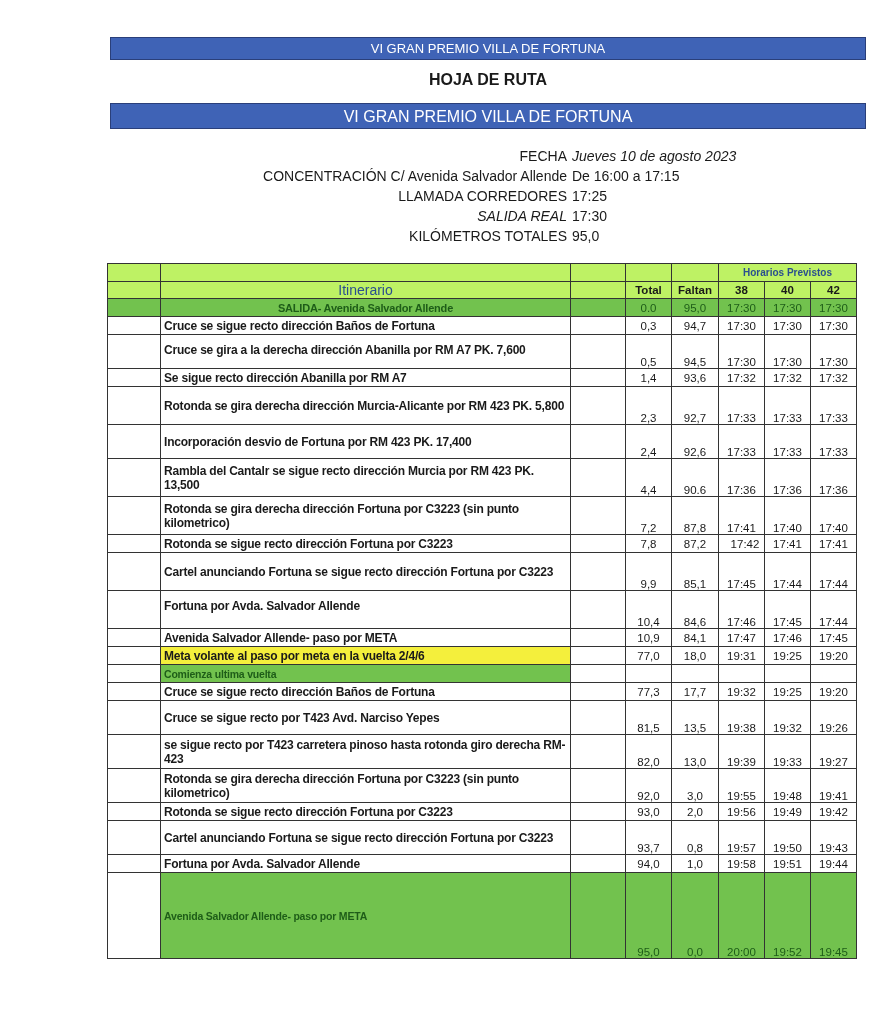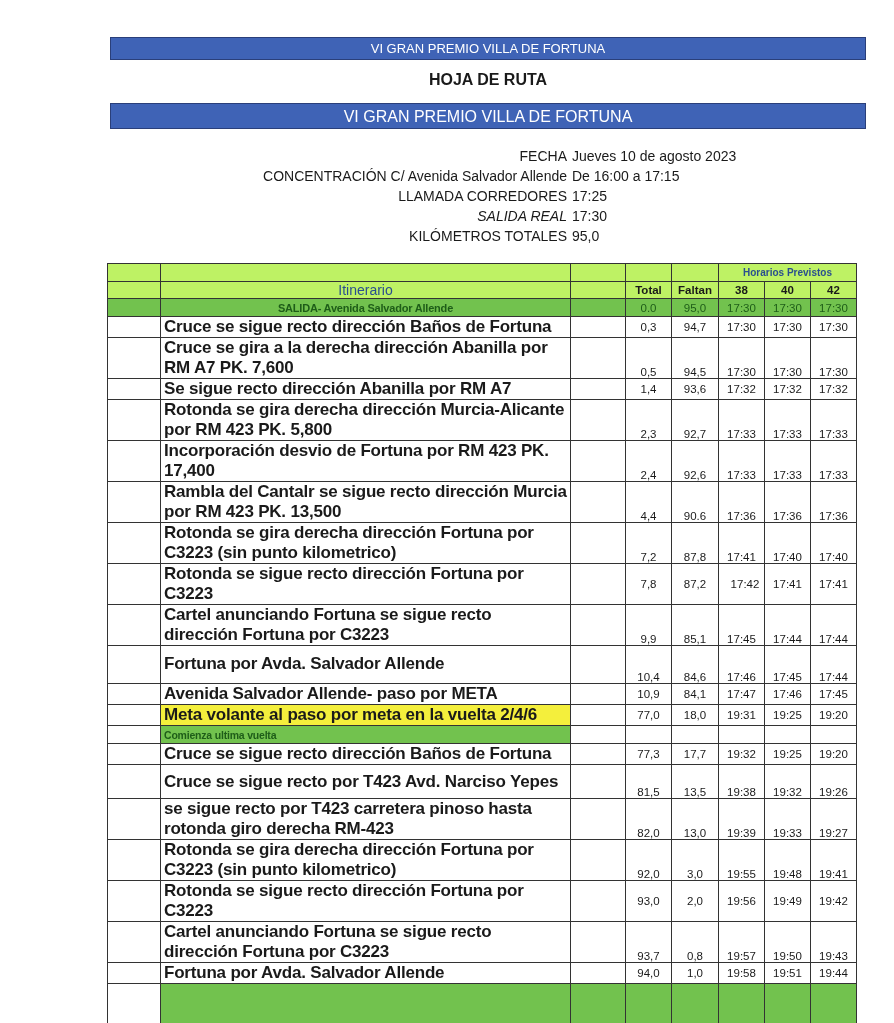--- a/index.html
+++ b/index.html
@@ -12,38 +12,38 @@
   #doc-title { position: absolute; top: 66px; left: 110px; width: 756px; text-align: center;
                font-size: 16px; font-weight: bold; line-height: 28px; }
   .info-row { position: absolute; left: 150px; width: 700px; font-size: 14px; line-height: 20px; white-space: nowrap; }
   .info-row .lbl { position: absolute; right: calc(700px - 417px); text-align: right; }
   .info-row .val { position: absolute; left: 422px; }
 
   table { position: absolute; top: 263px; left: 107px; border-collapse: collapse;
           table-layout: fixed; font-family: "Liberation Sans Narrow", "Liberation Sans", sans-serif; }
   td { border: 1.5px solid #333; font-size: 11.5px; padding: 0 3px; box-sizing: border-box;
        vertical-align: bottom; }
-  td.it { font-weight: bold; vertical-align: middle; font-size: 17px; letter-spacing: -0.2px; }
+  td.it { font-weight: bold; vertical-align: middle; font-size: 12px; letter-spacing: -0.2px; }
   td.num { text-align: center; }
   tr.hdr td { background: #bef264; color: #2a4f8f; font-weight: bold; text-align: center; vertical-align: middle; }
   .green { background: #72c24e; }
   .greentxt { color: #1e5d18; }
   .yellow { background: #f4ef3c; }
 </style>
 </head>
 <body>
 
 <div id="banner1" class="banner">VI GRAN PREMIO VILLA DE FORTUNA</div>
 <div id="doc-title">HOJA DE RUTA</div>
 <div id="banner2" class="banner">VI GRAN PREMIO VILLA DE FORTUNA</div>
 
 <div>
   <div class="info-row" style="top:146px">
     <span class="lbl">FECHA</span>
-    <span class="val" style="">Jueves 10 de agosto 2023</span>
+    <span class="val" style="font-style:italic">Jueves 10 de agosto 2023</span>
   </div>
   <div class="info-row" style="top:166px">
     <span class="lbl">CONCENTRACIÓN C/ Avenida Salvador Allende</span>
     <span class="val">De 16:00 a 17:15</span>
   </div>
   <div class="info-row" style="top:186px">
     <span class="lbl">LLAMADA CORREDORES</span>
     <span class="val">17:25</span>
   </div>
   <div class="info-row" style="top:206px">
@@ -101,21 +101,21 @@
         <td class="it" style="vertical-align: middle;">Cruce se sigue recto dirección Baños de Fortuna</td>
         <td class=""></td>
         <td class="num" style="vertical-align: middle;">0,3</td>
         <td class="num" style="vertical-align: middle;">94,7</td>
         <td class="num" style="vertical-align: middle;">17:30</td>
         <td class="num" style="vertical-align: middle;">17:30</td>
         <td class="num" style="vertical-align: middle;">17:30</td>
       </tr>
       <tr style="height: 34px;">
         <td class=""></td>
-        <td class="it" style="vertical-align: top;  margin-left: 44px;">Cruce se gira a la derecha dirección Abanilla por RM A7 PK. 7,600</td>
+        <td class="it" style="vertical-align: top; padding-top: 8px; margin-left: 44px;">Cruce se gira a la derecha dirección Abanilla por RM A7 PK. 7,600</td>
         <td class=""></td>
         <td class="num">0,5</td>
         <td class="num">94,5</td>
         <td class="num">17:30</td>
         <td class="num">17:30</td>
         <td class="num">17:30</td>
       </tr>
       <tr style="height: 18px;">
         <td class=""></td>
         <td class="it" style="vertical-align: middle;">Se sigue recto dirección Abanilla por RM A7</td>

